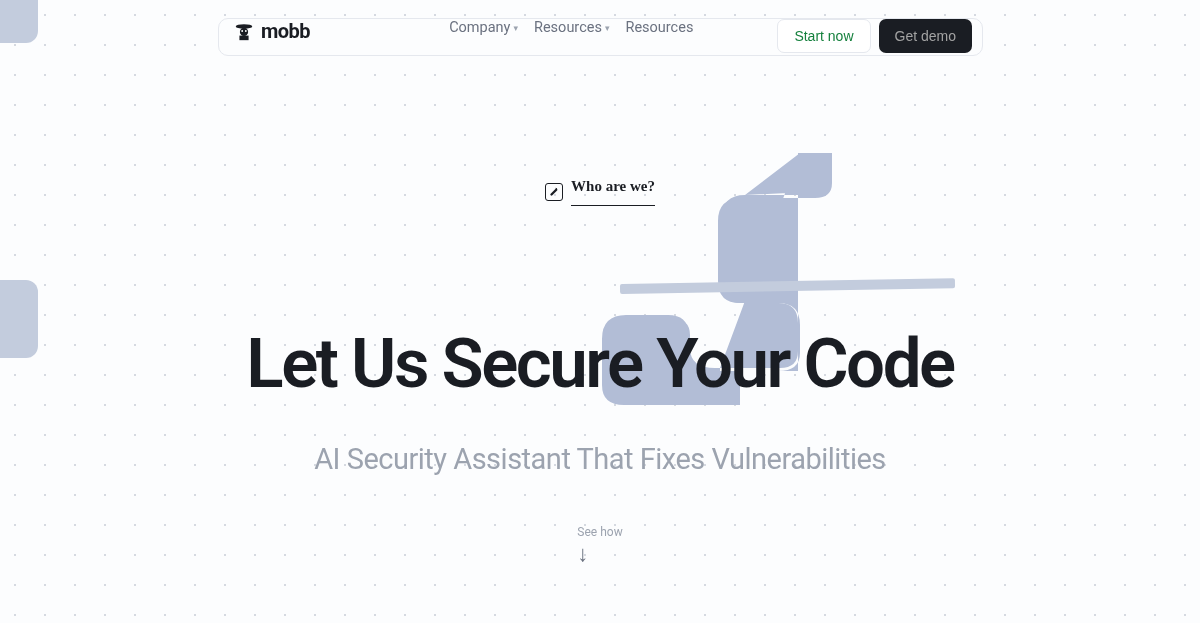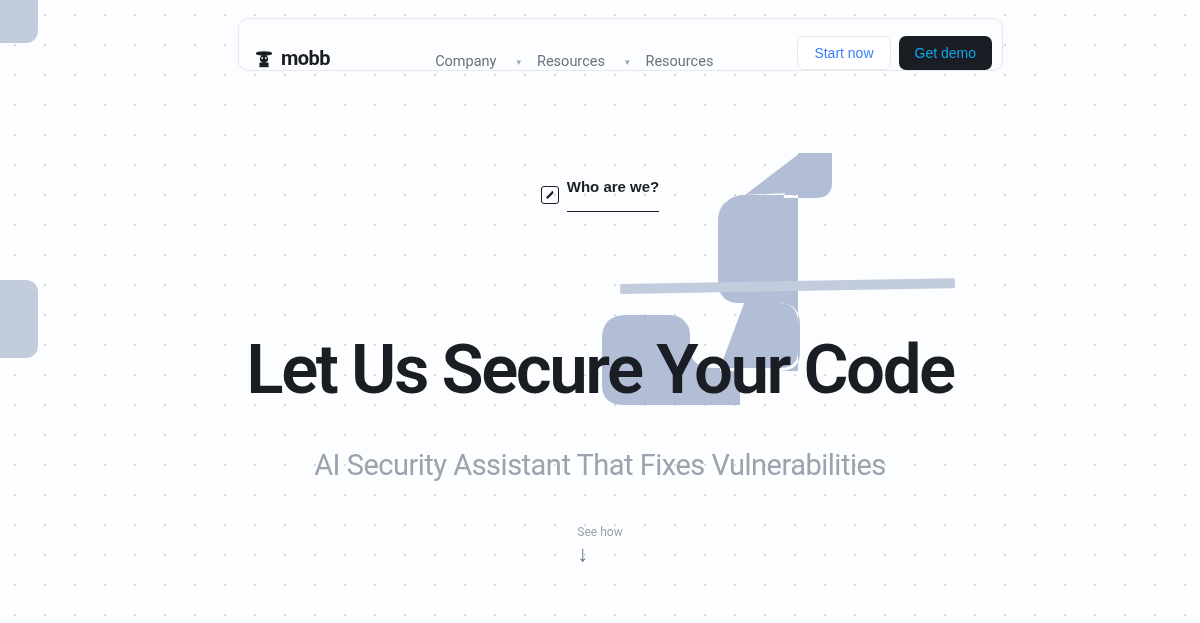--- a/index.html
+++ b/index.html
@@ -39,28 +39,27 @@
       background: #c3ccdd;
       border-radius: 0 12px 12px 0;
     }
 
     
     .navbar {
       position: absolute;
       top: 18px;
       left: 218px;
       width: 765px;
-      height: 53px;
+      height: 38px;
       background: #fcfdfe;
       border: 1px solid #e5e8ee;
       border-radius: 10px;
       display: flex;
-      align-items: flex-end;
+      align-items: flex-start;
       padding: 0 10px 0 14px;
-      margin-left: 20px;
     }
 
     .logo {
       display: flex;
       align-items: center;
       gap: 6px;
       margin-right: auto;
     }
 
     .logo-icon {
@@ -78,21 +77,21 @@
 
     .nav-links {
       display: flex;
       gap: 16px;
       margin-right: 84px;
     }
 
     .nav-link {
       display: flex;
       align-items: center;
-      gap: 20px;
+      gap: 3px;
       color: #6b7280;
       font-size: 14.5px;
       font-weight: 400;
       cursor: pointer;
     }
 
     .chevron {
       font-size: 9px;
       color: #9ca3af;
     }
@@ -102,32 +101,32 @@
       gap: 8px;
     }
 
     .btn-start {
       padding: 8px 16px;
       background: #fff;
       border: 1px solid #e5e8ee;
       border-radius: 7px;
       font-size: 14px;
       font-weight: 500;
-      color: #3b82f6;
+      color: #15803d;
       cursor: pointer;
     }
 
     .btn-demo {
       padding: 8px 16px;
       background: #1a1d23;
       border: none;
       border-radius: 7px;
       font-size: 14px;
       font-weight: 500;
-      color: #0ea5e9;
+      color: #a3a3a3;
       cursor: pointer;
     }
 
     
     .hero {
       position: absolute;
       top: 178px;
       left: 0;
       right: 0;
       text-align: center;
@@ -155,26 +154,26 @@
       width: 18px;
       height: 18px;
       border: 1.5px solid #1a1d23;
       border-radius: 3px;
       display: flex;
       align-items: center;
       justify-content: center;
     }
 
     .who-text {
-      font-family: Liberation Sans, sans-serif;
+      font-family: Liberation Serif, serif;
       font-size: 15px;
       font-weight: 600;
       color: #1a1d23;
       border-bottom: 1.5px solid #1a1d23;
-      padding-bottom: 16px;
+      padding-bottom: 10px;
     }
 
     .hero-title {
       margin-top: 18px;
       font-size: 69px;
       font-weight: 600;
       color: #1a1d23;
       line-height: 1.35;
       letter-spacing: -2.5px;
       z-index: 2;

